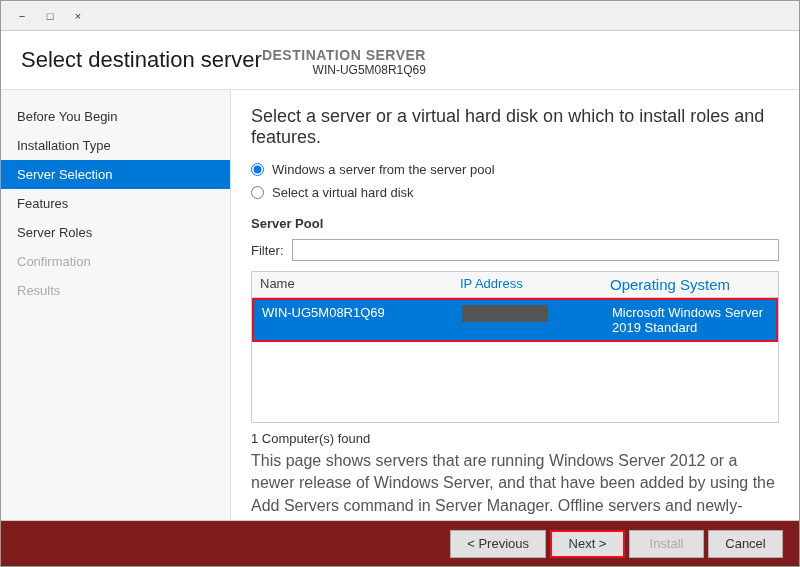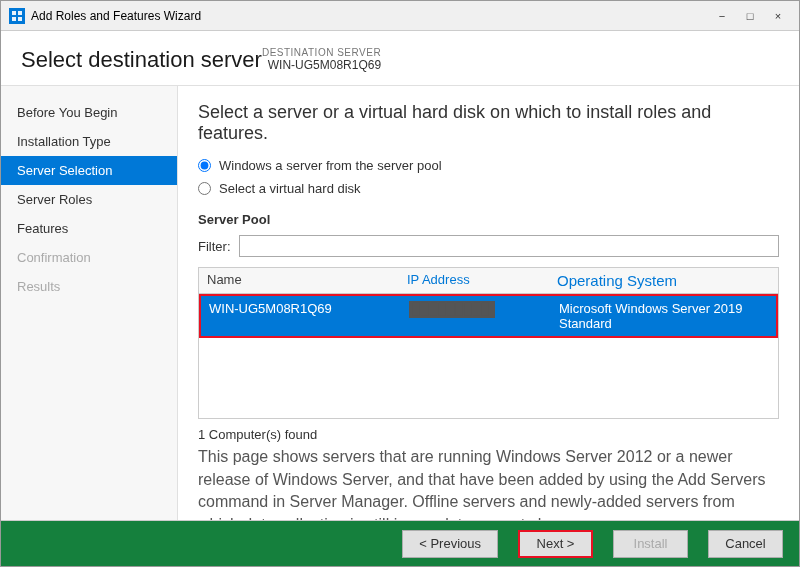--- a/index.html
+++ b/index.html
@@ -82,37 +82,38 @@
       font-weight: 300;
       color: #1a1a1a;
       line-height: 1.2;
     }
     .destination-info {
       text-align: right;
       font-size: 11px;
       color: #555;
     }
     .destination-label {
-      font-size: 10px;
+      font-size: 14px;
       color: #777;
       text-transform: uppercase;
       letter-spacing: 0.5px;
+      font-weight: bold;
     }
     .destination-value {
       font-size: 12px;
       color: #333;
       font-weight: 500;
     }
     .main-content {
       display: flex;
       flex: 1;
       overflow: hidden;
     }
     .sidebar {
-      width: 177px;
+      width: 230px;
       background: #f7f7f7;
       border-right: 1px solid #e0e0e0;
       padding: 12px 0;
       flex-shrink: 0;
     }
     .sidebar-item {
       padding: 7px 16px;
       font-size: 13px;
       color: #333;
       cursor: pointer;
@@ -217,27 +218,27 @@
       color: #333;
       margin-bottom: 4px;
     }
     .footer-description {
       font-size: 16px;
       color: #555;
       line-height: 1.4;
     }
     .bottom-bar {
       height: 46px;
-      background: #15803d;
+      background: #7f1d1d;
       border-top: 1px solid #ccc;
       display: flex;
       align-items: center;
       justify-content: flex-end;
       padding: 0 16px;
-      gap: 20px;
+      gap: 4px;
       flex-shrink: 0;
     }
     .btn {
       height: 28px;
       padding: 0 16px;
       border: 1px solid #adadad;
       background: #e1e1e1;
       font-size: 13px;
       cursor: pointer;
       color: #333;
@@ -256,31 +257,20 @@
       color: #aaa;
       cursor: default;
     }
   </style>
 </head>
 <body>
 
 <div class="window">
 
   <div class="title-bar">
-    <div class="title-bar-left">
-      <div class="title-bar-icon">
-        <svg width="12" height="12" viewBox="0 0 12 12">
-          <rect x="1" y="1" width="4" height="4" fill="#fff" opacity="0.9"></rect>
-          <rect x="7" y="1" width="4" height="4" fill="#fff" opacity="0.9"></rect>
-          <rect x="1" y="7" width="4" height="4" fill="#fff" opacity="0.9"></rect>
-          <rect x="7" y="7" width="4" height="4" fill="#fff" opacity="0.9"></rect>
-        </svg>
-      </div>
-      <span class="title-bar-text">Add Roles and Features Wizard</span>
-    </div>
     <div class="title-bar-controls">
       <button class="title-btn">−</button>
       <button class="title-btn">□</button>
       <button class="title-btn close">×</button>
     </div>
   </div>
 
   <div class="header-area">
     <div>
       <div class="page-title">Select destination server</div>
@@ -290,22 +280,22 @@
       <div class="destination-value">WIN-UG5M08R1Q69</div>
     </div>
   </div>
 
   <div class="main-content">
 
     <div class="sidebar">
       <div class="sidebar-item">Before You Begin</div>
       <div class="sidebar-item">Installation Type</div>
       <div class="sidebar-item active">Server Selection</div>
+      <div class="sidebar-item">Features</div>
       <div class="sidebar-item">Server Roles</div>
-      <div class="sidebar-item">Features</div>
       <div class="sidebar-item disabled">Confirmation</div>
       <div class="sidebar-item disabled">Results</div>
     </div>
 
     <div class="content-area">
       <div class="description">Select a server or a virtual hard disk on which to install roles and features.</div>
 
       <div class="radio-group">
         <label class="radio-item">
           <input type="radio" name="server-type" checked="" style="">

